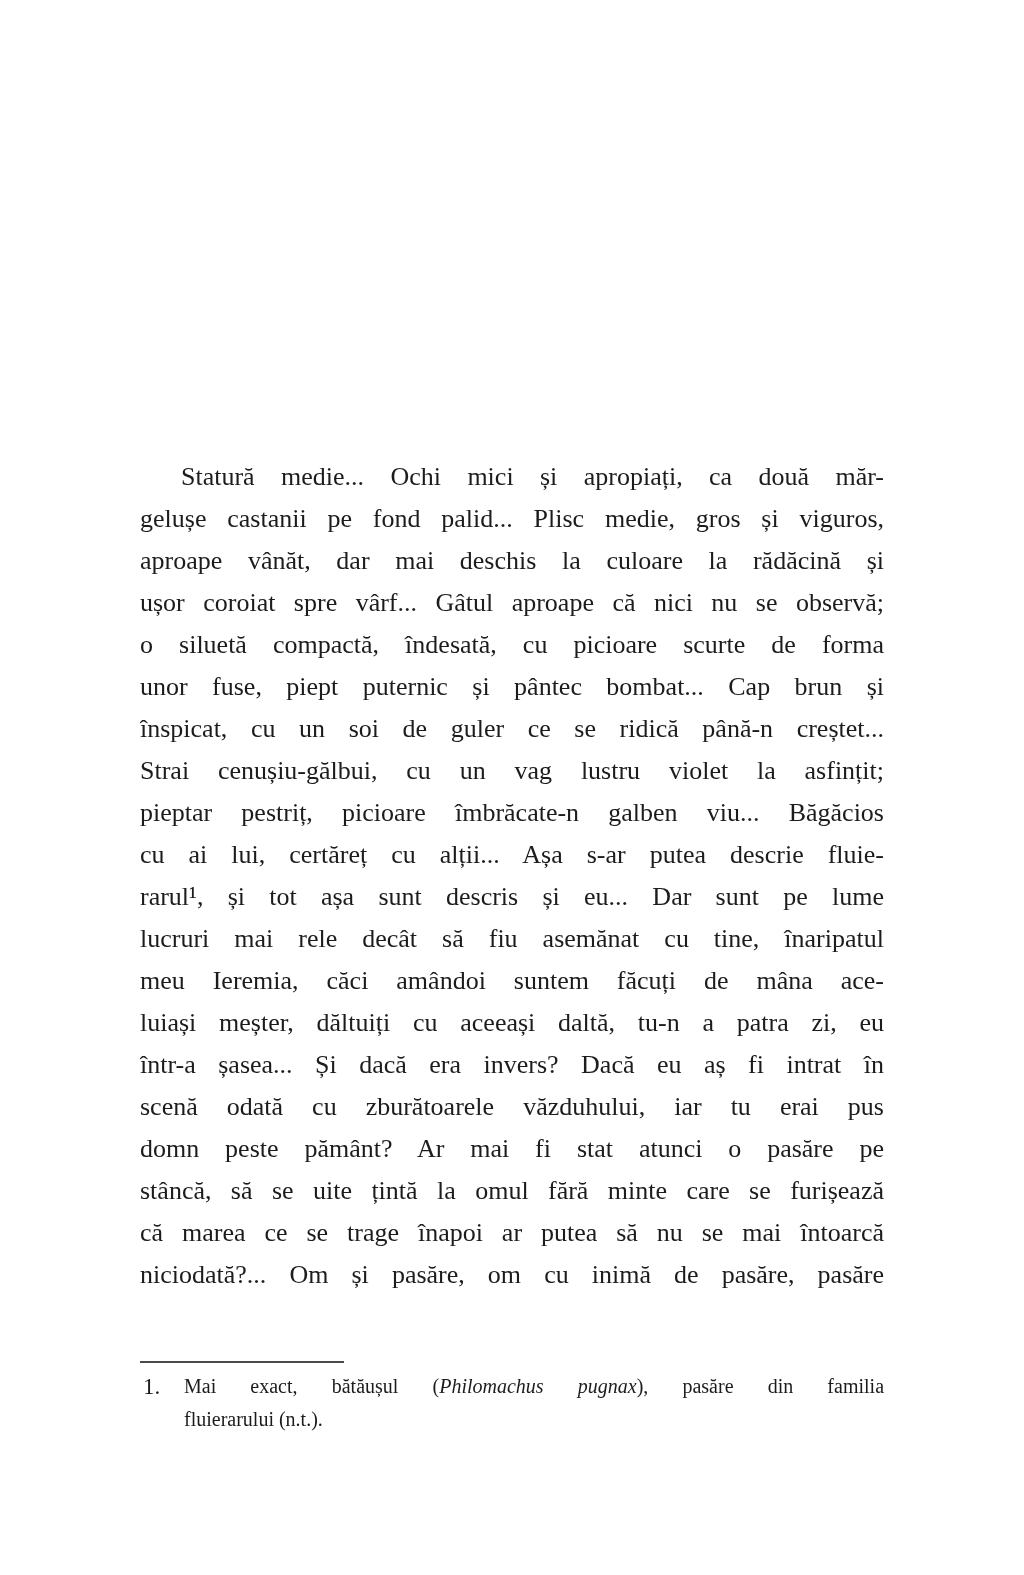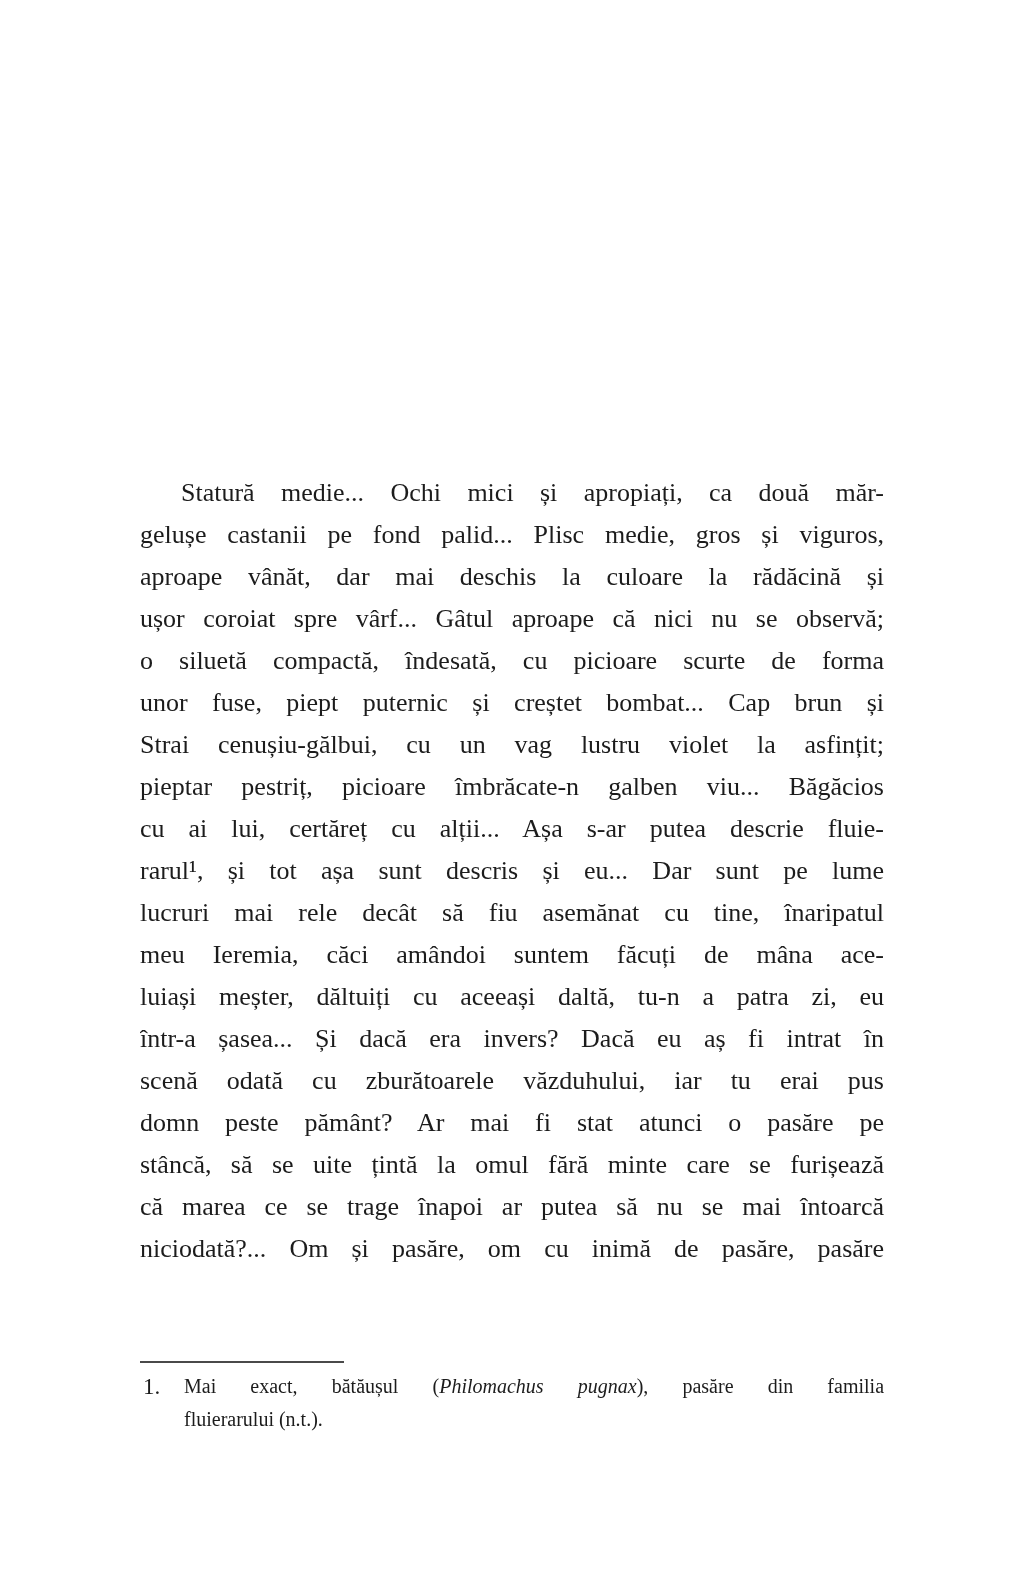--- a/index.html
+++ b/index.html
@@ -15,21 +15,21 @@
     overflow: hidden;
   }
   .page {
     position: absolute;
     inset: 0;
   }
   
   .body-text {
     position: absolute;
     left: 140px;
-    top: 472px;
+    top: 456px;
     width: 744px;
     color: #1c1c1c;
   }
   .body-line {
     font-size: 26px;
     height: 42px;
     line-height: 42px;
     white-space: nowrap;
     text-align: justify;
     text-align-last: justify;
@@ -93,21 +93,22 @@
 <body style="background: rgb(255, 255, 255);">
 
 <div class="page">
 
   <div class="body-text">
       <div class="body-line">Statură medie... Ochi mici și apropiați, ca două măr-</div>
       <div class="body-line">gelușe castanii pe fond palid... Plisc medie, gros și viguros,</div>
       <div class="body-line">aproape vânăt, dar mai deschis la culoare la rădăcină și</div>
       <div class="body-line">ușor coroiat spre vârf... Gâtul aproape că nici nu se observă;</div>
       <div class="body-line">o siluetă compactă, îndesată, cu picioare scurte de forma</div>
-      <div class="body-line">unor fuse, piept puternic și creștet bombat... Cap brun și</div>
+      <div class="body-line">unor fuse, piept puternic și pântec bombat... Cap brun și</div>
+      <div class="body-line">înspicat, cu un soi de guler ce se ridică până-n creștet...</div>
       <div class="body-line">Strai cenușiu-gălbui, cu un vag lustru violet la asfințit;</div>
       <div class="body-line">pieptar pestriț, picioare îmbrăcate-n galben viu... Băgăcios</div>
       <div class="body-line">cu ai lui, certăreț cu alții... Așa s-ar putea descrie fluie-</div>
       <div class="body-line">rarul¹, și tot așa sunt descris și eu... Dar sunt pe lume</div>
       <div class="body-line">lucruri mai rele decât să fiu asemănat cu tine, înaripatul</div>
       <div class="body-line">meu Ieremia, căci amândoi suntem făcuți de mâna ace-</div>
       <div class="body-line">luiași meșter, dăltuiți cu aceeași daltă, tu-n a patra zi, eu</div>
       <div class="body-line">într-a șasea... Și dacă era invers? Dacă eu aș fi intrat în</div>
       <div class="body-line">scenă odată cu zburătoarele văzduhului, iar tu erai pus</div>
       <div class="body-line">domn peste pământ? Ar mai fi stat atunci o pasăre pe</div>

